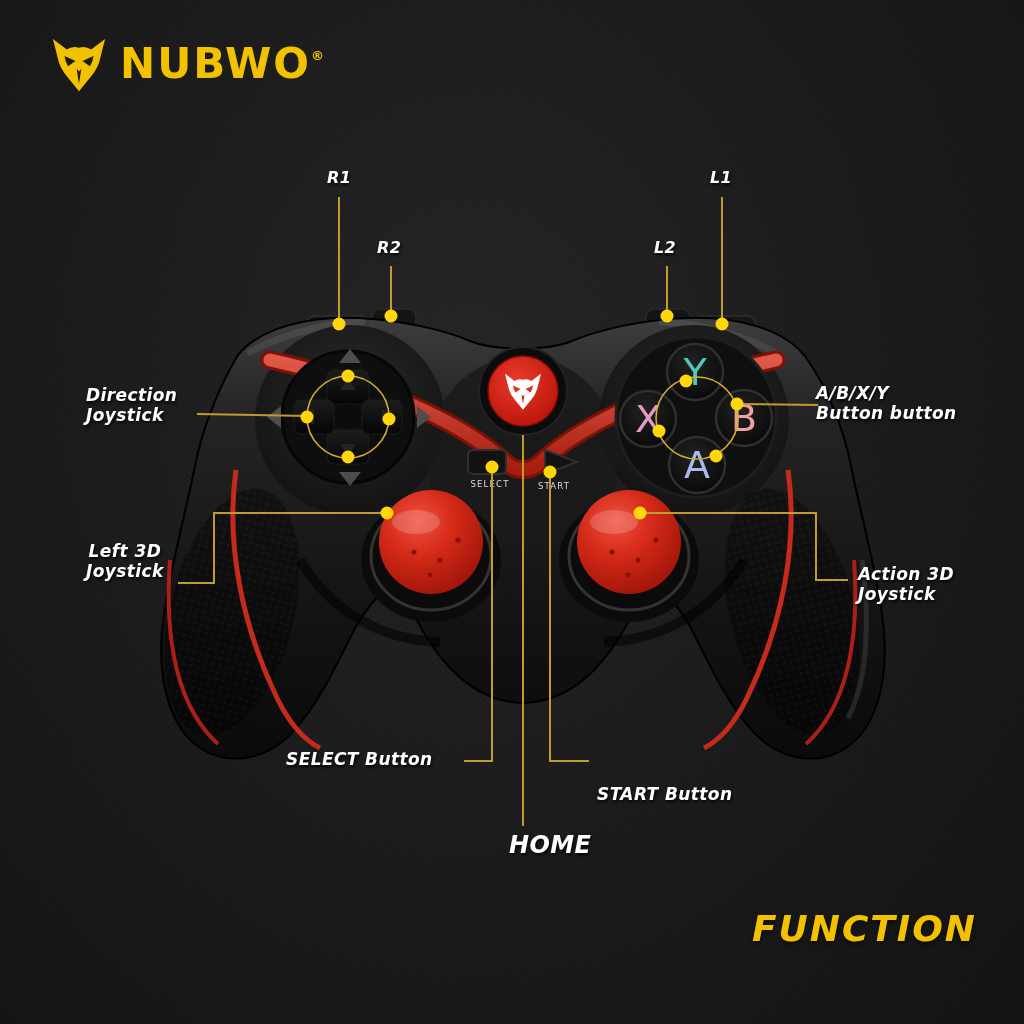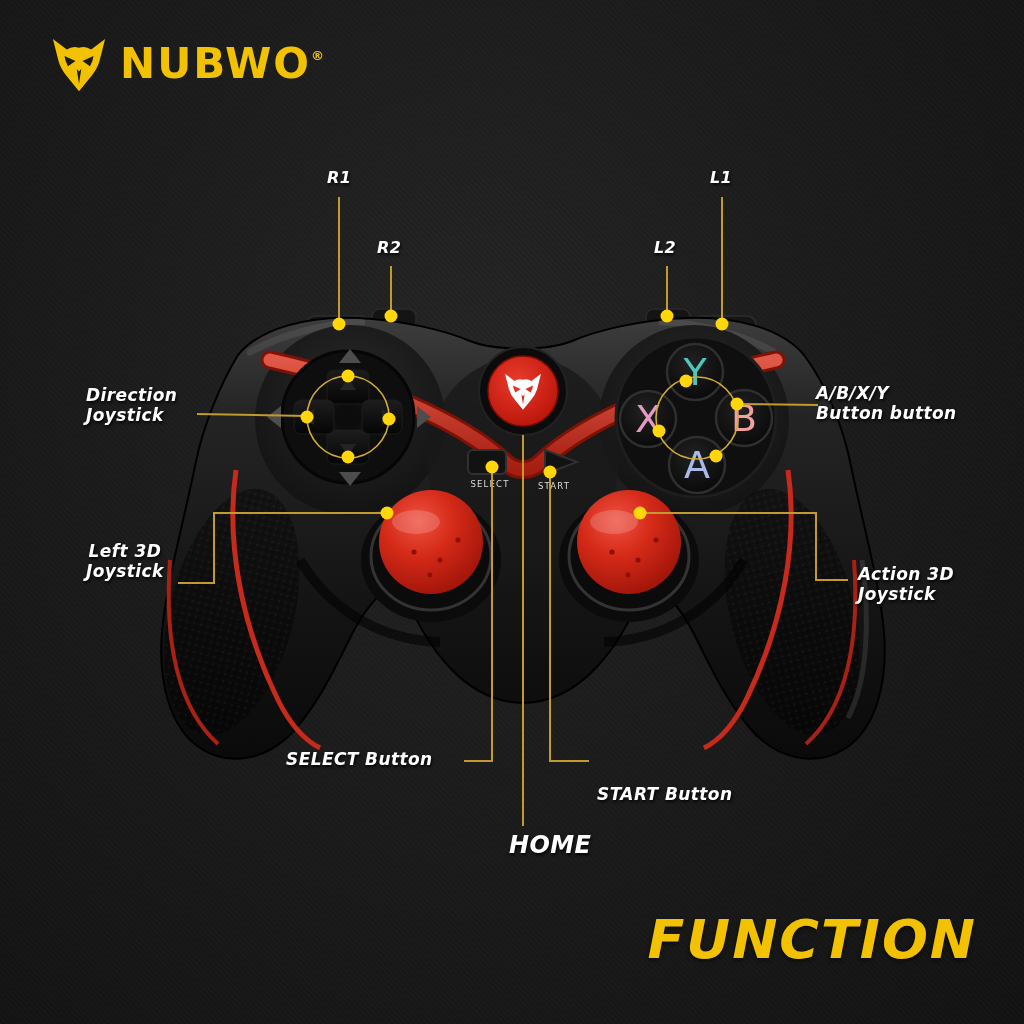--- a/index.html
+++ b/index.html
@@ -18,21 +18,21 @@
   .scene{position:absolute;left:0;top:0;z-index:1;}
   .lbl{
     position:absolute;z-index:2;color:#ffffff;font-weight:bold;font-style:italic;
     font-size:17px;line-height:1.18;letter-spacing:.4px;white-space:nowrap;
     text-shadow:1px 2px 3px rgba(0,0,0,.85);
   }
   .lbl.small{font-size:16px;text-align:center;}
   .lbl.right{text-align:left;}
   .function-title{
     position:absolute;top:908px;right:47px;z-index:2;color:#f2c200;
-    font-size:54px;font-weight:bold;font-style:italic;letter-spacing:2px;
+    font-size:36px;font-weight:bold;font-style:italic;letter-spacing:2px;
     text-shadow:0 2px 4px rgba(0,0,0,.6);
   }
   .face-letter{font-family:"DejaVu Sans", sans-serif;font-size:38px;}
   .tiny-label{font-family:"DejaVu Sans", sans-serif;font-size:8.5px;letter-spacing:1.2px;fill:#dcdcdc;}
 </style>
 </head>
 <body>
 
 <div class="stage">
 

